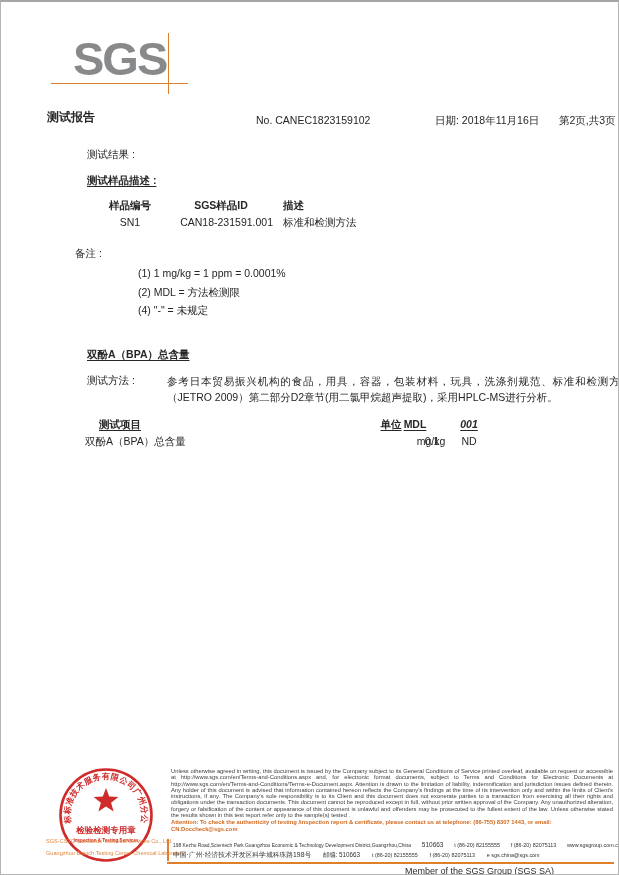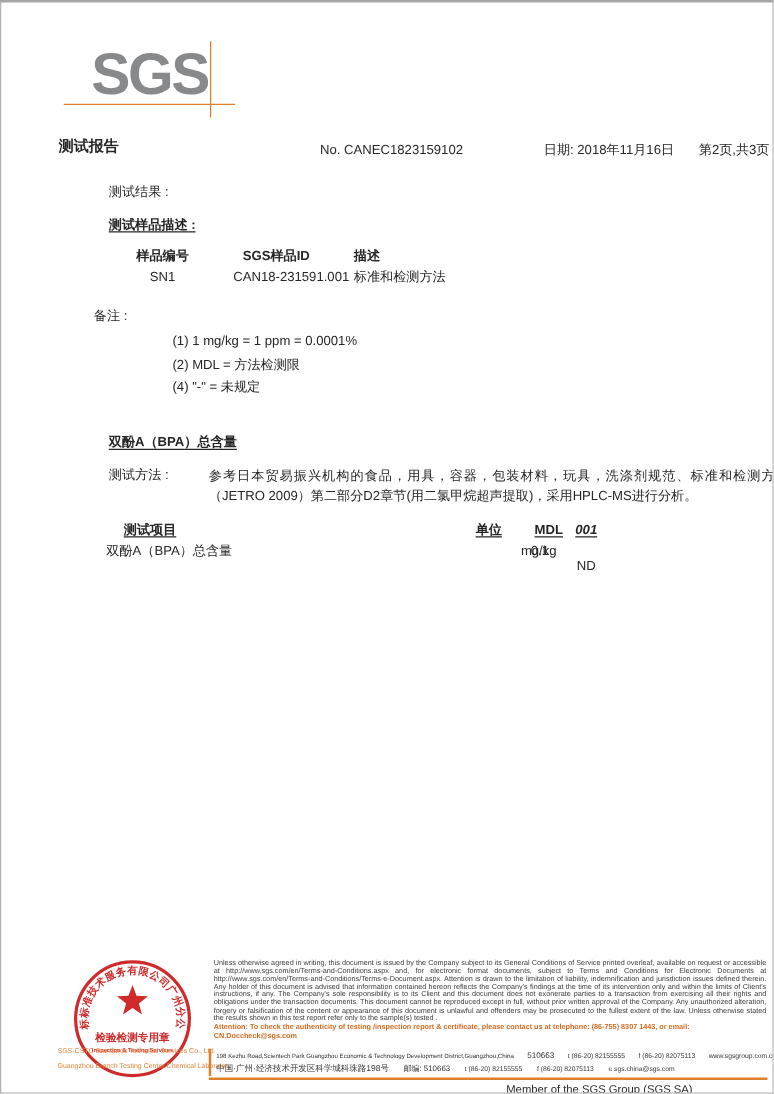--- a/index.html
+++ b/index.html
@@ -28,39 +28,39 @@
   .page-ind { left:518px; top:112px; }
 
   .results-label { left:46px; top:146px; }
   .sample-heading { left:46px; top:172px; }
 
   
   .sc-h1 { left:46px;  top:197px; width:86px; }
   .sc-h2 { left:128px; top:197px; width:104px; }
   .sc-h3 { left:242px; top:197px; }
   .sc-r1 { left:46px;  top:214px; width:86px; }
-  .sc-r2 { left:140px; top:214px; width:104px; }
+  .sc-r2 { left:128px; top:214px; width:104px;text-align:right; }
   .sc-r3 { left:242px; top:214px; }
 
   .remarks-label { left:34px; top:245px; }
   .remarks-list { left:97px; top:262px; line-height:18.5px; }
 
   .bpa-heading { left:46px; top:346px; }
   .method-label { left:46px; top:372px; }
   .method-text { left:126px; top:372px; width:464px; line-height:15.5px; text-align:justify; }
 
   
   .tt-h-item   { left:58px;  top:416px; }
   .tt-h-unit   { left:328px; top:416px; width:44px; }
-  .tt-h-mdl    { left:378px; top:416px; width:40px; }
+  .tt-h-mdl    { left:354px; top:416px; width:40px; }
   .tt-h-result { left:408px; top:416px; width:40px; font-style:italic; }
   .tt-r-item   { left:44px;  top:433px; }
   .tt-r-unit   { left:335px; top:433px; width:44px;margin-left:33px; }
   .tt-r-mdl    { left:371px; top:433px; width:40px; }
-  .tt-r-result { left:408px; top:433px; width:40px;margin-top:12px; }
+  .tt-r-result { left:408px; top:433px; width:40px; }
 
   
   .stamp { left:55px; top:763px; width:100px; height:100px; }
   .ring-text { font-size:8.2px; fill:#cf2b2b; font-weight:bold; letter-spacing:0.4px; }
   .stamp-cn { font-size:8.5px; fill:#cf2b2b; font-weight:bold; }
   .stamp-en { font-size:4.6px; fill:#cf2b2b; font-weight:bold; }
   .company1 { left:45px; top:836px; font-size:5.6px; color:#e2873e; white-space:nowrap; }
   .company2 { left:45px; top:848px; font-size:5.6px; color:#e2873e; white-space:nowrap; }
 
   .legal-wrap { left:170px; top:766px; width:442px; }

